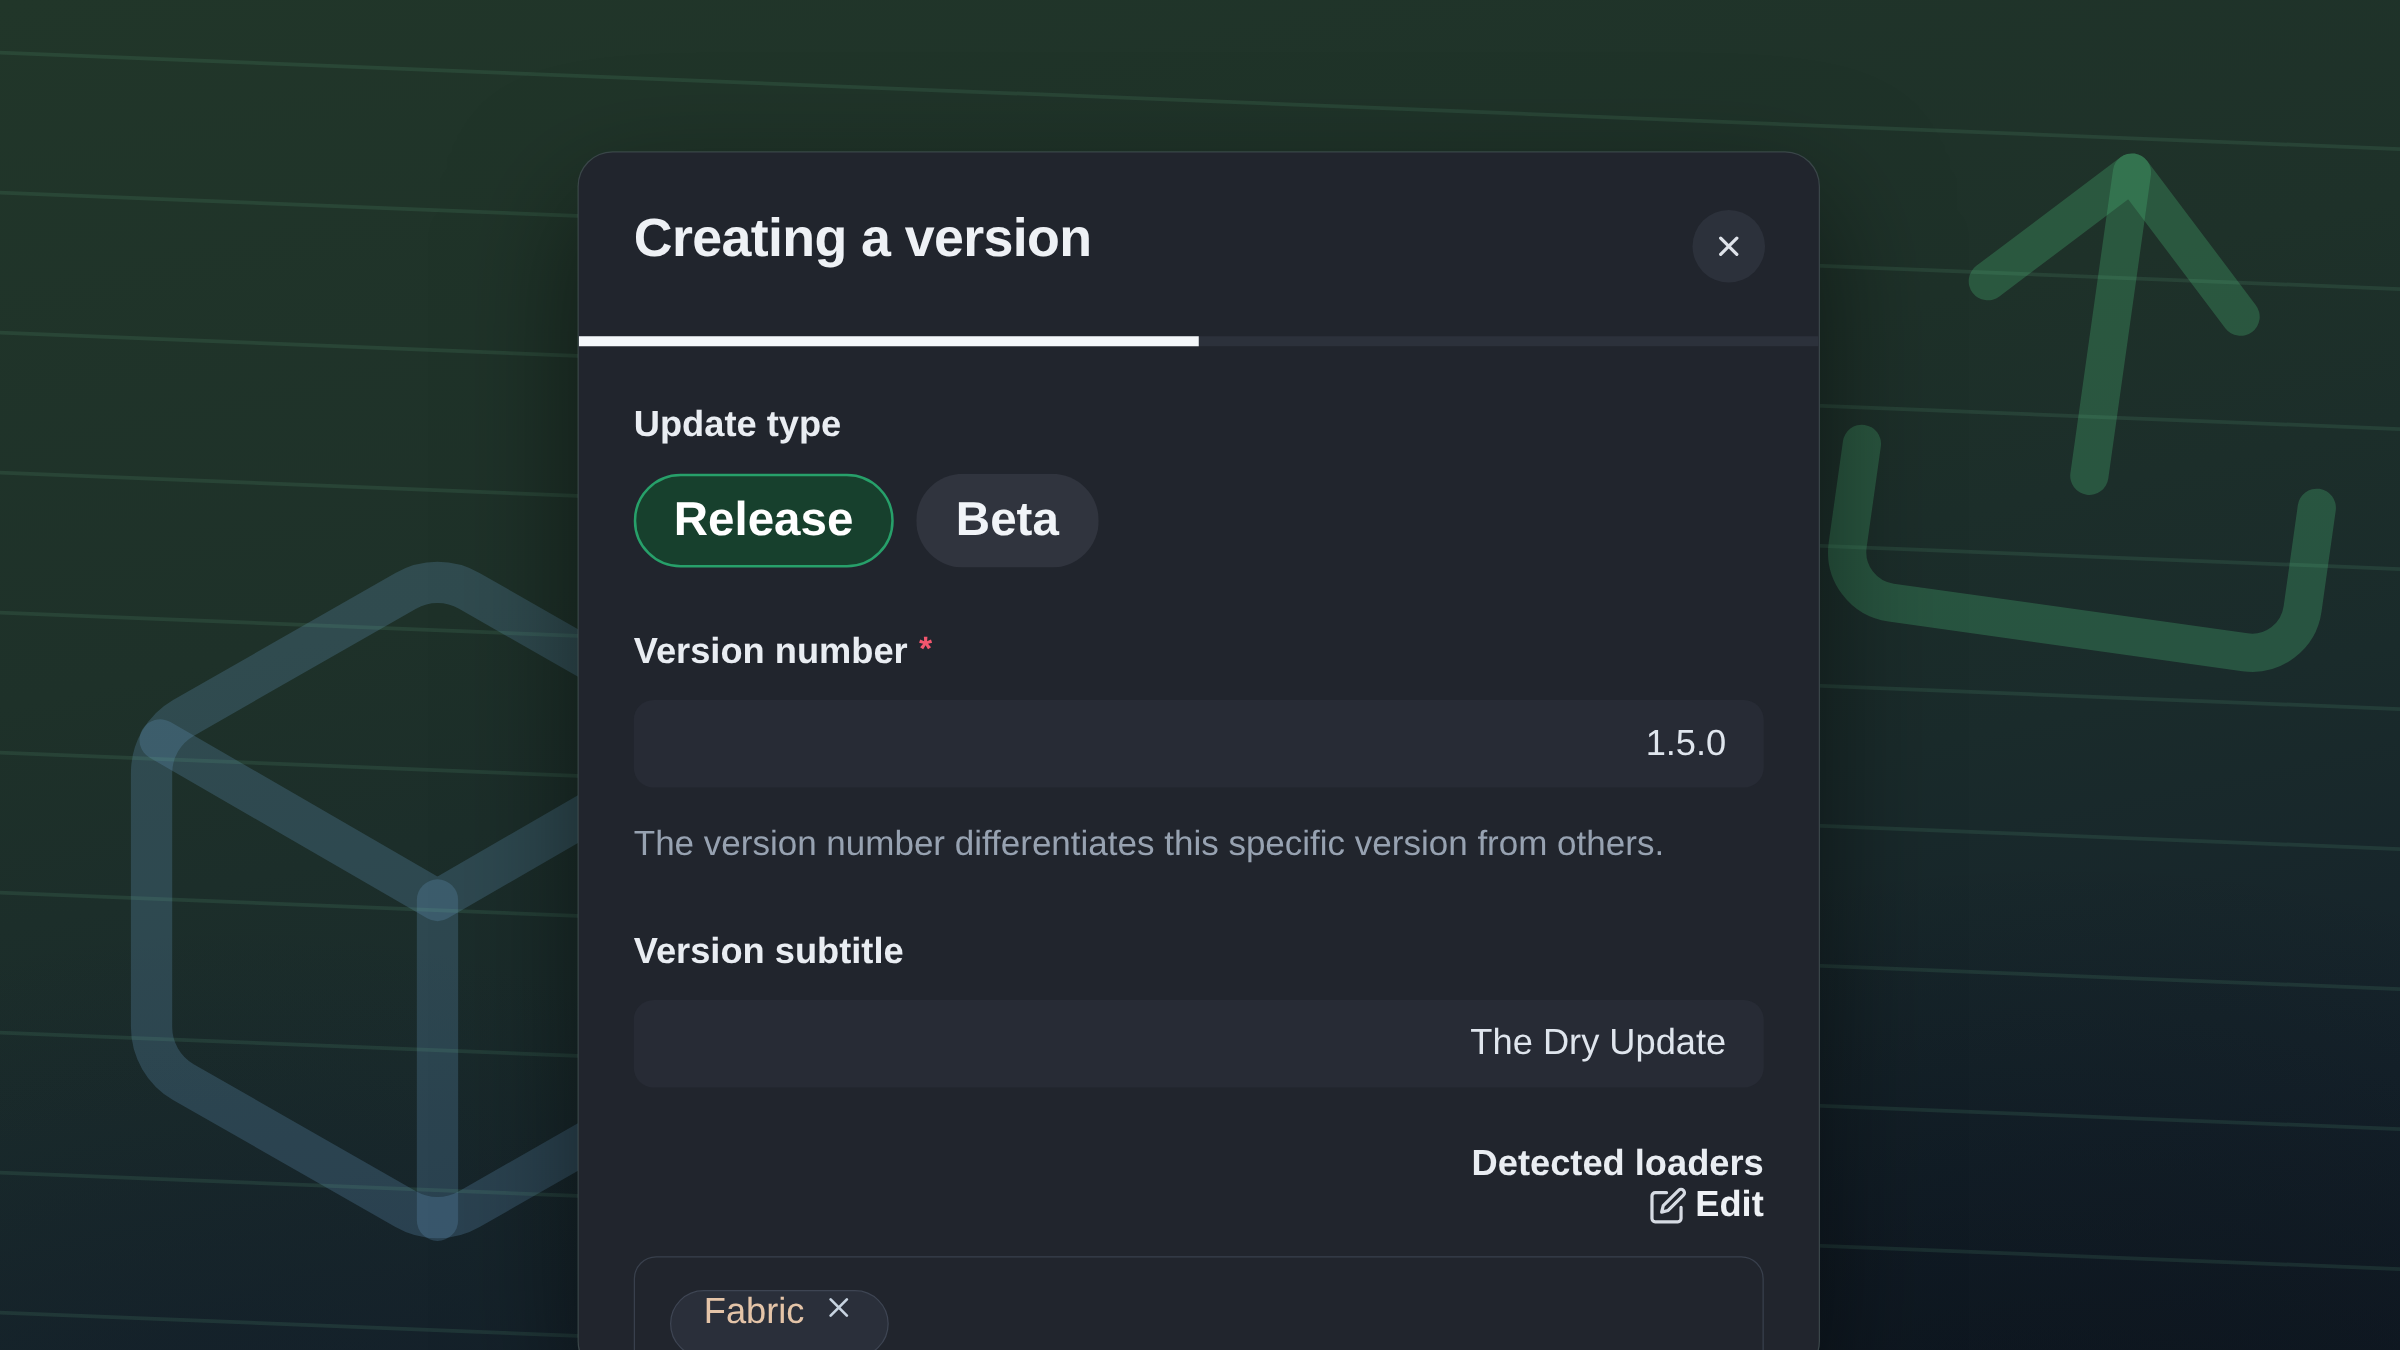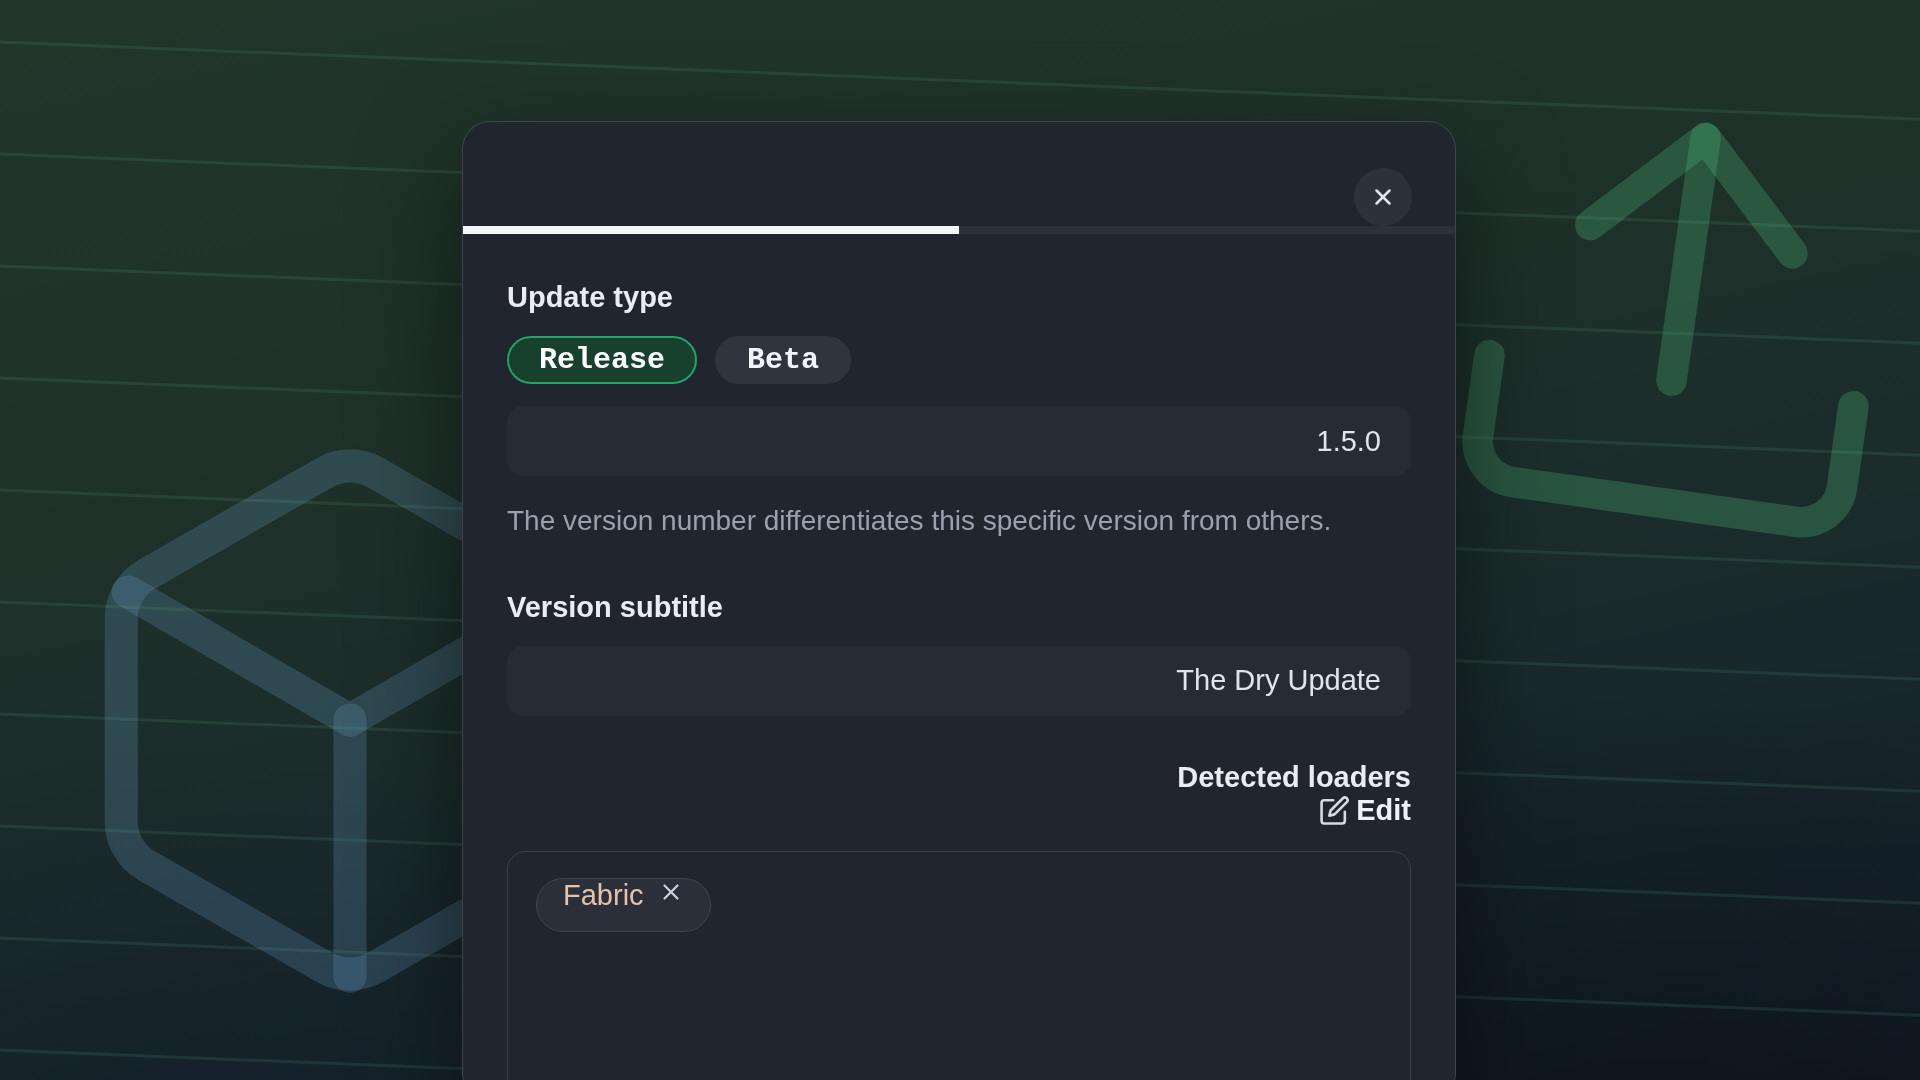--- a/index.html
+++ b/index.html
@@ -36,24 +36,24 @@
     position:absolute;top:46px;right:43px;width:58px;height:58px;border-radius:50%;
     background:#2c313b;border:none;display:flex;align-items:center;justify-content:center;cursor:pointer;
   }
   .progress{margin-top:56px;height:8px;background:var(--progress-track,#2c313b);width:100%;}
   .progress-fill{height:100%;width:50%;background:var(--progress-fill,#f4f7fa);}
   .modal-body{padding:0 44px;}
   .field-label{display:block;margin-top:46px;font-size:29px;font-weight:bold;color:#e9edf2;line-height:34px;}
   .req{color:var(--required-red,#f2566e);margin-left:9px;font-size:27px;position:relative;top:-2px;}
   .chips{display:flex;gap:18px;margin-top:22px;}
   .chip{
-    height:48px;padding:0 30px;display:inline-flex;align-items:center;justify-content:center;
-    border-radius:999px;font-size:30px;font-weight:bold;color:#f1f4f8;
+    height:75px;padding:0 30px;display:inline-flex;align-items:center;justify-content:center;
+    border-radius:999px;font-size:38px;font-weight:bold;color:#f1f4f8;
     background:var(--chip-bg,#30343e);border:2px solid transparent;cursor:pointer;
-    font-family:Liberation Mono, monospace;box-sizing:border-box;
+    font-family:Liberation Sans, sans-serif;box-sizing:border-box;
   }
   .chip.selected{background:var(--selected-chip-bg,#17402d);border-color:var(--accent-green,#27a06a);color:#ffffff;}
   .field-label.mt50{margin-top:50px;}
   .text-input{
     display:block;margin-top:22px;width:100%;box-sizing:border-box;height:70px;border-radius:16px;border:none;
     background:var(--input-bg,#272b35);color:#dfe5ed;font-size:29px;padding:0 30px;
     font-family:inherit;outline:none;text-align:right;
   }
   .help{margin-top:26px;font-size:28px;line-height:1.34;color:#97a2b1;max-width:845px;}
   .loaders-row{display:flex;align-items:flex-end;justify-content:space-between;margin-top:44px;flex-direction:column;}
@@ -96,40 +96,42 @@
 <div class="deco deco-upload">
   <svg viewBox="0 0 24 24" width="490" height="490" fill="none" stroke="rgba(72,178,116,0.30)" stroke-width="1.5" stroke-linecap="round" stroke-linejoin="round">
     <path d="M21 15v4a2 2 0 0 1-2 2H5a2 2 0 0 1-2-2v-4"></path>
     <polyline points="17 8 12 3 7 8"></polyline>
     <line x1="12" y1="3" x2="12" y2="15"></line>
   </svg>
 </div>
 
 <div class="modal">
   <div class="modal-header">
+    <div class="modal-title">Creating a version</div>
     <button class="close-btn">
       <svg viewBox="0 0 26 26" width="28" height="28" fill="none" stroke="#dfe3ea" stroke-width="2.4" stroke-linecap="round">
         <line x1="7" y1="7" x2="19" y2="19"></line>
           <line x1="19" y1="7" x2="7" y2="19"></line>
       </svg>
     </button>
   </div>
 
   <div class="progress">
     <div class="progress-fill" style="width: 50%;"></div>
   </div>
 
   <div class="modal-body">
 
     <span class="field-label">Update type</span>
     <div class="chips">
       <button class="chip selected">Release</button>
       <button class="chip">Beta</button>
     </div>
 
+    <span class="field-label mt50"><span>Version number</span><span class="req">*</span></span>
     <input class="text-input" type="text" value="1.5.0" style="">
     <div class="help">The version number differentiates this specific version from others.</div>
 
     <span class="field-label mt50">Version subtitle</span>
     <input class="text-input" type="text" value="The Dry Update" style="">
 
     <div class="loaders-row">
       <span class="field-label">Detected loaders</span>
       <button class="edit-btn">
         <svg viewBox="0 0 24 24" width="31" height="31" fill="none" stroke="#d6dbe3" stroke-width="2" stroke-linecap="round" stroke-linejoin="round">

